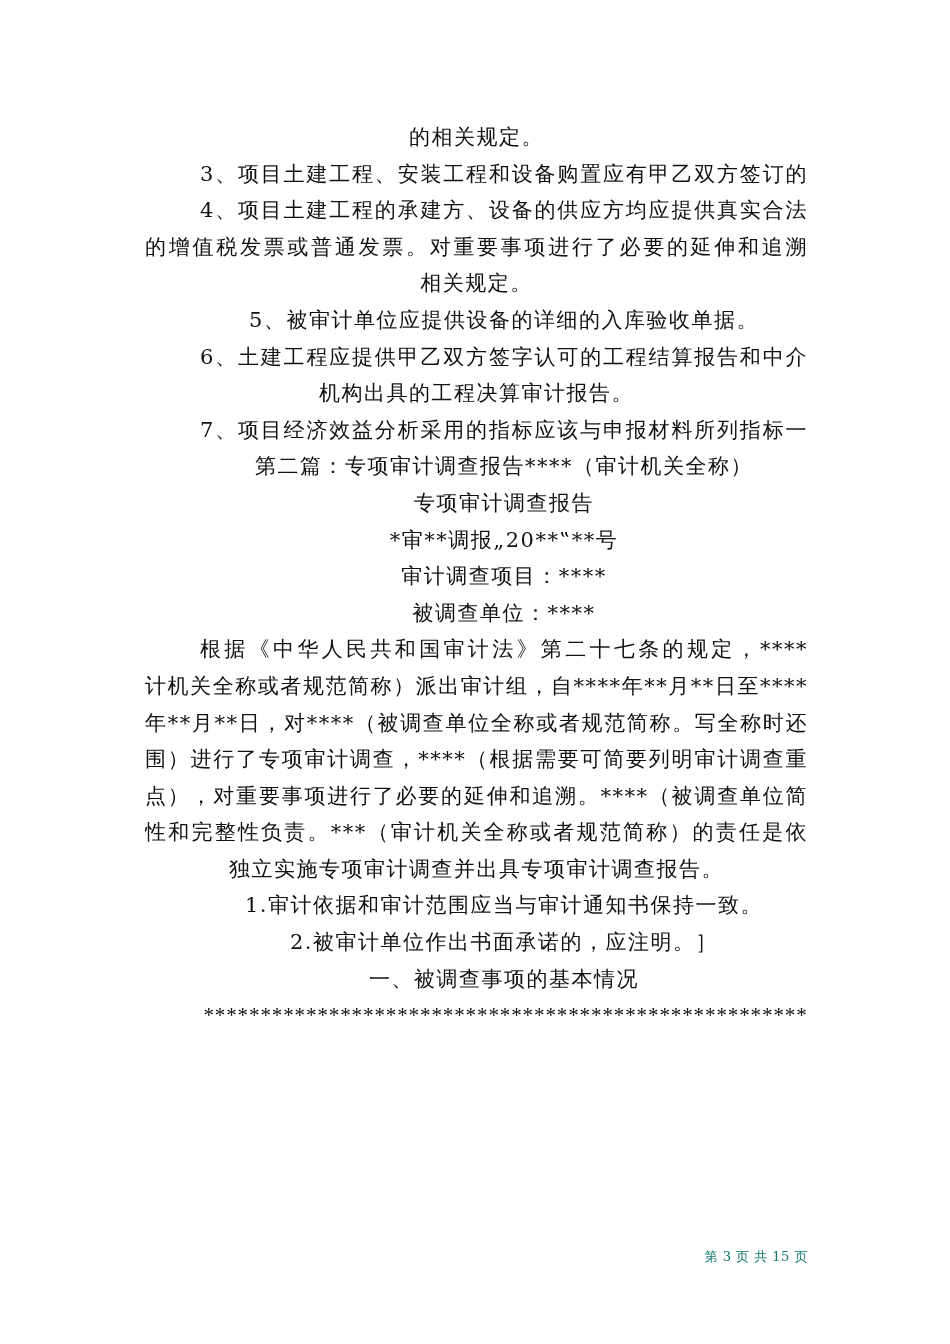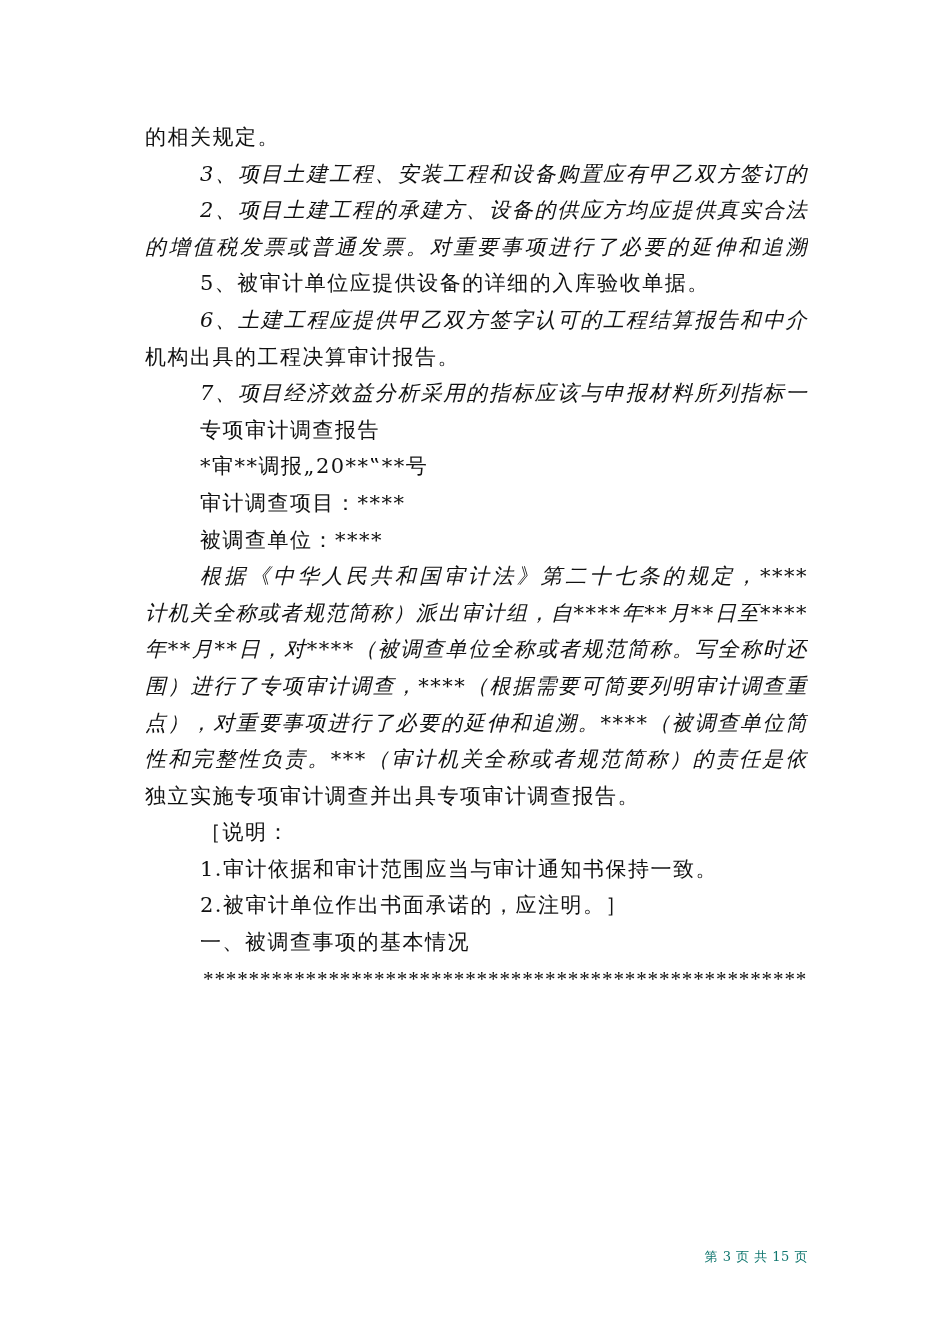--- a/index.html
+++ b/index.html
@@ -7,64 +7,65 @@
     width: 950px; height: 1344px; position: relative; overflow: hidden;
     font-family: "DejaVu Serif", "Liberation Serif", serif;
     color: #111111;
   }
   .page-body {
     position: absolute; left: 145px; top: 119px; width: 663px;
   }
   .line {
     height: 36.6px; line-height: 36.6px;
     font-size: 21px; letter-spacing: 1.5px;
-    text-align: left; overflow: hidden;
+    text-align: center; overflow: hidden;
   }
   .line.ind { padding-left: 55px; }
-  .line.j { text-align: justify; text-align-last: justify; font-style: italic; }
+  .line.j { text-align: justify; text-align-last: justify; }
   .line.stars { padding-left: 58px; letter-spacing: 0.9px; font-family: "Liberation Serif", serif; white-space: nowrap; }
   .footer {
     position: absolute; right: 142px; top: 1248px;
     font-size: 13px; color: #0f766e; letter-spacing: 0.5px;
     font-family: "DejaVu Serif", serif;
   }
 </style>
 </head>
 <body>
 
 <div class="page-body">
 
   <div class="line">的相关规定。</div>
 
   <div class="line ind j">3、项目土建工程、安装工程和设备购置应有甲乙双方签订的</div>
 
-  <div class="line ind j">2、项目土建工程的承建方、设备的供应方均应提供真实合法</div>
+  <div class="line ind j">4、项目土建工程的承建方、设备的供应方均应提供真实合法</div>
   <div class="line j">的增值税发票或普通发票。对重要事项进行了必要的延伸和追溯</div>
+  <div class="line">相关规定。</div>
 
   <div class="line ind">5、被审计单位应提供设备的详细的入库验收单据。</div>
 
   <div class="line ind j">6、土建工程应提供甲乙双方签字认可的工程结算报告和中介</div>
   <div class="line">机构出具的工程决算审计报告。</div>
 
   <div class="line ind j">7、项目经济效益分析采用的指标应该与申报材料所列指标一</div>
 
+  <div class="line ind">第二篇：专项审计调查报告****（审计机关全称）</div>
   <div class="line ind">专项审计调查报告</div>
   <div class="line ind">*审**调报„20**‟**号</div>
   <div class="line ind">审计调查项目：****</div>
   <div class="line ind">被调查单位：****</div>
 
   <div class="line ind j">根据《中华人民共和国审计法》第二十七条的规定，****（审</div>
   <div class="line j">计机关全称或者规范简称）派出审计组，自****年**月**日至****</div>
   <div class="line j">年**月**日，对****（被调查单位全称或者规范简称。写全称时还</div>
   <div class="line j">围）进行了专项审计调查，****（根据需要可简要列明审计调查重</div>
   <div class="line j">点），对重要事项进行了必要的延伸和追溯。****（被调查单位简</div>
   <div class="line j">性和完整性负责。***（审计机关全称或者规范简称）的责任是依法</div>
   <div class="line">独立实施专项审计调查并出具专项审计调查报告。</div>
 
-  <div class="line ind">［说明：</div>
   <div class="line ind">1.审计依据和审计范围应当与审计通知书保持一致。</div>
   <div class="line ind">2.被审计单位作出书面承诺的，应注明。］</div>
 
   <div class="line ind">一、被调查事项的基本情况</div>
   <div class="line stars">*****************************************************</div>
 </div>
 
 <div class="footer">第 3 页 共 15 页</div>
 
 </body></html>

